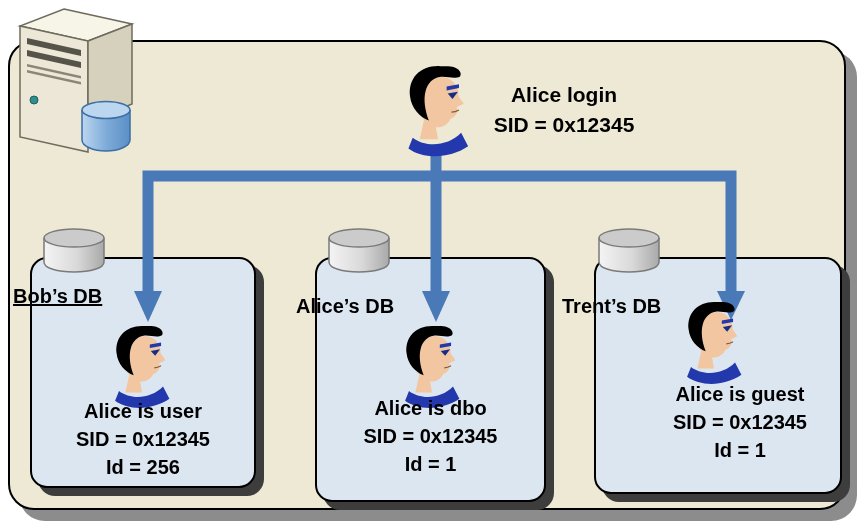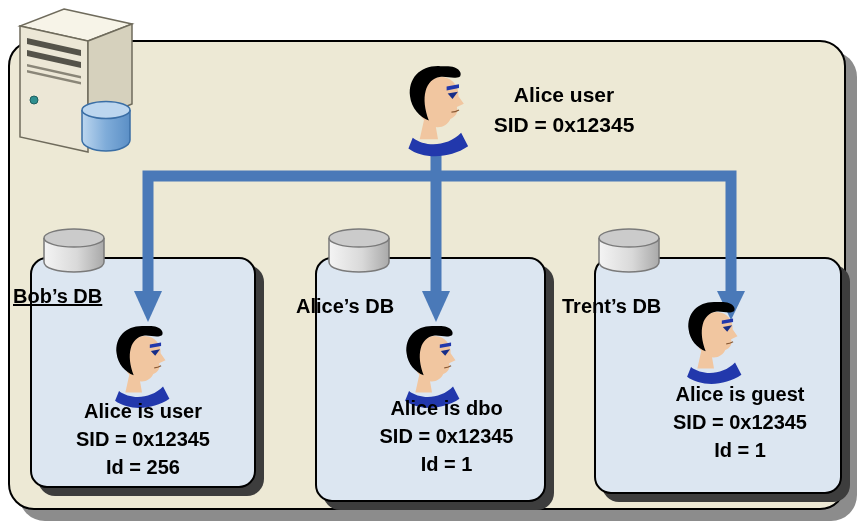--- a/index.html
+++ b/index.html
@@ -54,21 +54,21 @@
   .p2 { left: 396px; top: 324px; width: 72px; height: 90px; }
   .p3 { left: 678px; top: 300px; width: 72px; height: 90px; }
 
   .login-text {
     position: absolute; left: 468px; top: 80px; width: 192px;
     text-align: center; font-size: 21px; line-height: 30px; z-index: 6;
   }
 
   .dbtext { position: absolute; text-align: center; font-size: 20px; line-height: 28px; z-index: 6; }
   .t1 { left: 30px;  top: 397px; width: 226px; }
-  .t2 { left: 315px; top: 394px; width: 231px; padding-left: 16px; }
+  .t2 { left: 315px; top: 394px; width: 231px; }
   .t3 { left: 594px; top: 380px; width: 292px; }
 
   .server { position: absolute; left: 6px; top: 4px; width: 134px; height: 152px; z-index: 7; }
 
   .defs-holder { position: absolute; width: 0; height: 0; overflow: hidden; }
 </style>
 </head>
 <body>
 
 <svg class="defs-holder" aria-hidden="true">
@@ -134,21 +134,21 @@
       <use href="#person-sym"></use>
     </svg>
   <svg class="person p2" viewBox="0 0 72 92">
       <use href="#person-sym"></use>
     </svg>
   <svg class="person p3" viewBox="0 0 72 92">
       <use href="#person-sym"></use>
     </svg>
 
   <div class="login-text">
-    <div>Alice user</div>
+    <div>Alice login</div>
     <div>SID = 0x12345</div>
   </div>
 
   <div class="dbtext t1">
     <div>Alice is user</div>
     <div>SID = 0x12345</div>
     <div>Id = 256</div>
   </div>
   <div class="dbtext t2">
     <div>Alice is dbo</div>

